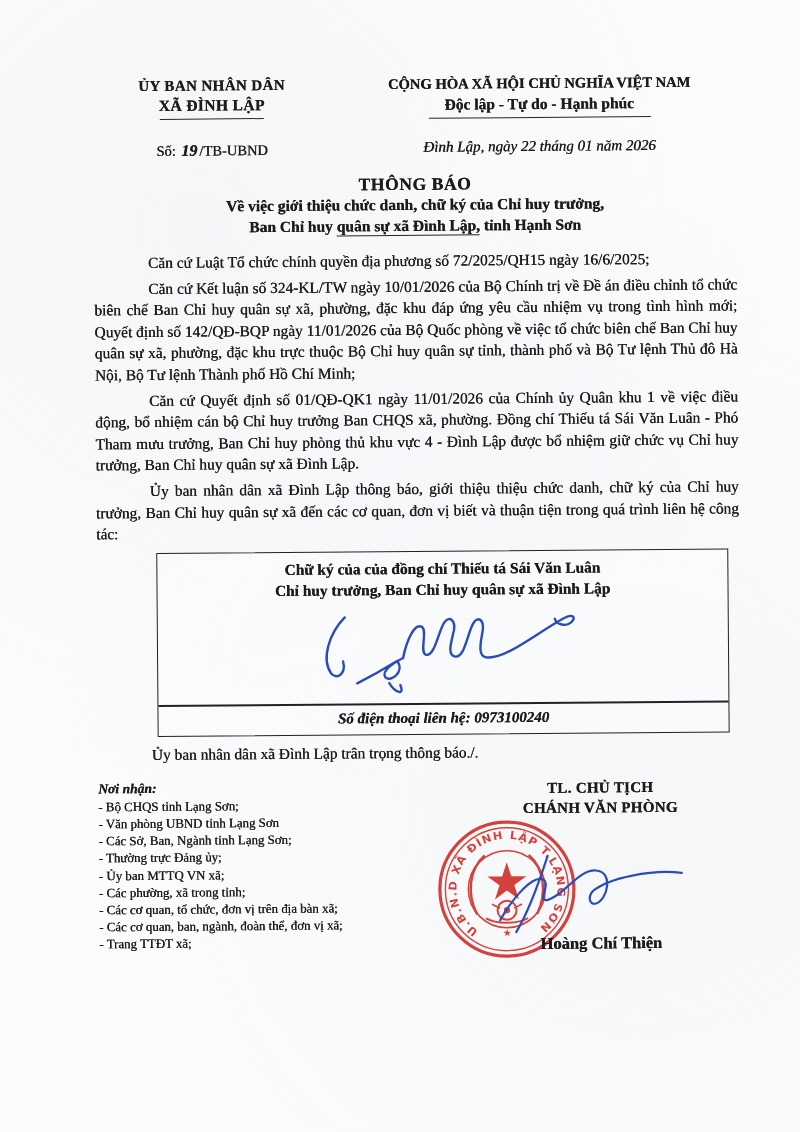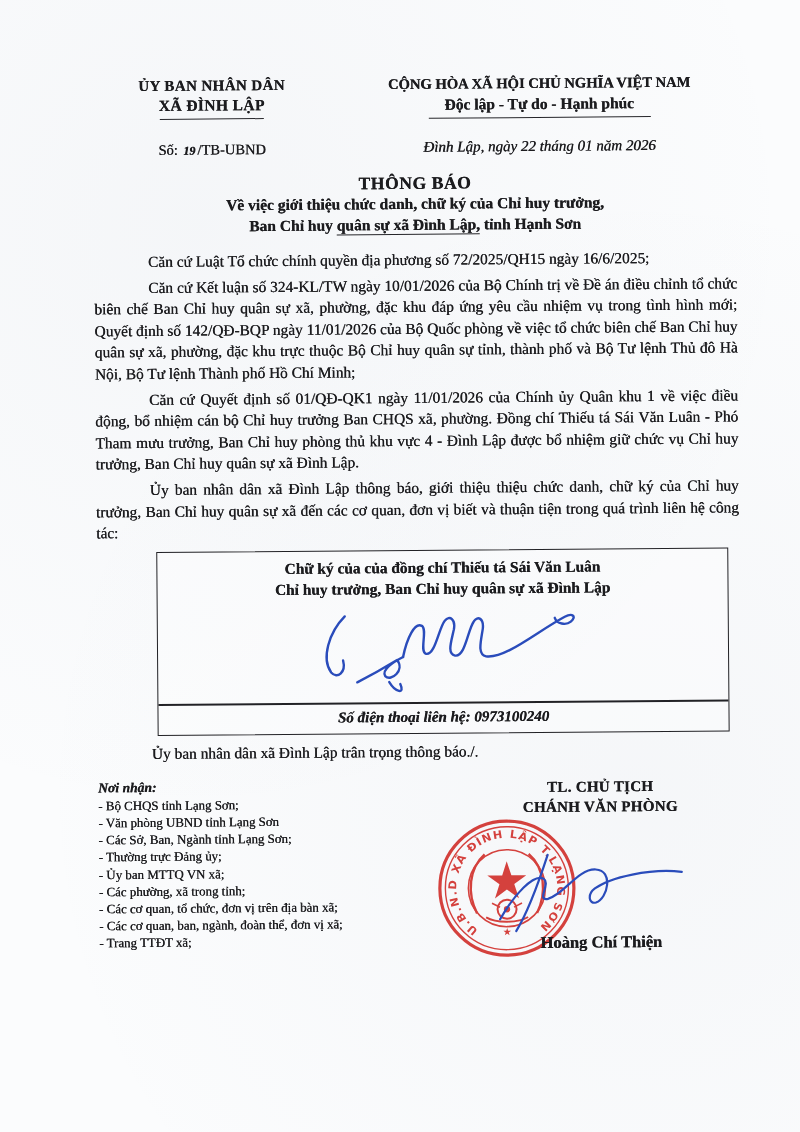--- a/index.html
+++ b/index.html
@@ -33,21 +33,21 @@
   .header-left{width:238px;text-align:center;flex:none;}
   .header-right{flex:1;text-align:center;padding-left:12px;}
   .org-line1{font-weight:bold;font-size:15px;letter-spacing:.4px;}
   .org-line2{font-weight:bold;font-size:15.5px;letter-spacing:.4px;margin-top:2px;}
   .rule{border-top:1.6px solid #26262a;margin:4px auto 0;}
   .rule-left{width:104px;}
   .rule-right{width:222px;}
   .motto-line1{font-weight:bold;font-size:14.6px;}
   .motto-line2{font-weight:bold;font-size:15.5px;margin-top:3px;}
   .doc-number{margin-top:22px;font-size:14.5px;}
-  .hand-number{font-style:italic;font-weight:bold;font-size:12px;padding:0 2px;margin-top:12px;}
+  .hand-number{font-style:italic;font-weight:bold;font-size:16px;padding:0 2px;margin-top:12px;}
   .dateline{margin-top:20px;font-style:italic;font-size:15px;}
 
   
   .title-block{text-align:center;margin-top:16px;}
   .doc-title{font-weight:bold;font-size:17.5px;letter-spacing:.6px;}
   .doc-subtitle{font-weight:bold;font-size:15.5px;line-height:20.5px;}
   .doc-subtitle .u{border-bottom:1.6px solid #26262a;padding-bottom:1px;}
 
   
   .body-text{margin:14px 0 0;}

